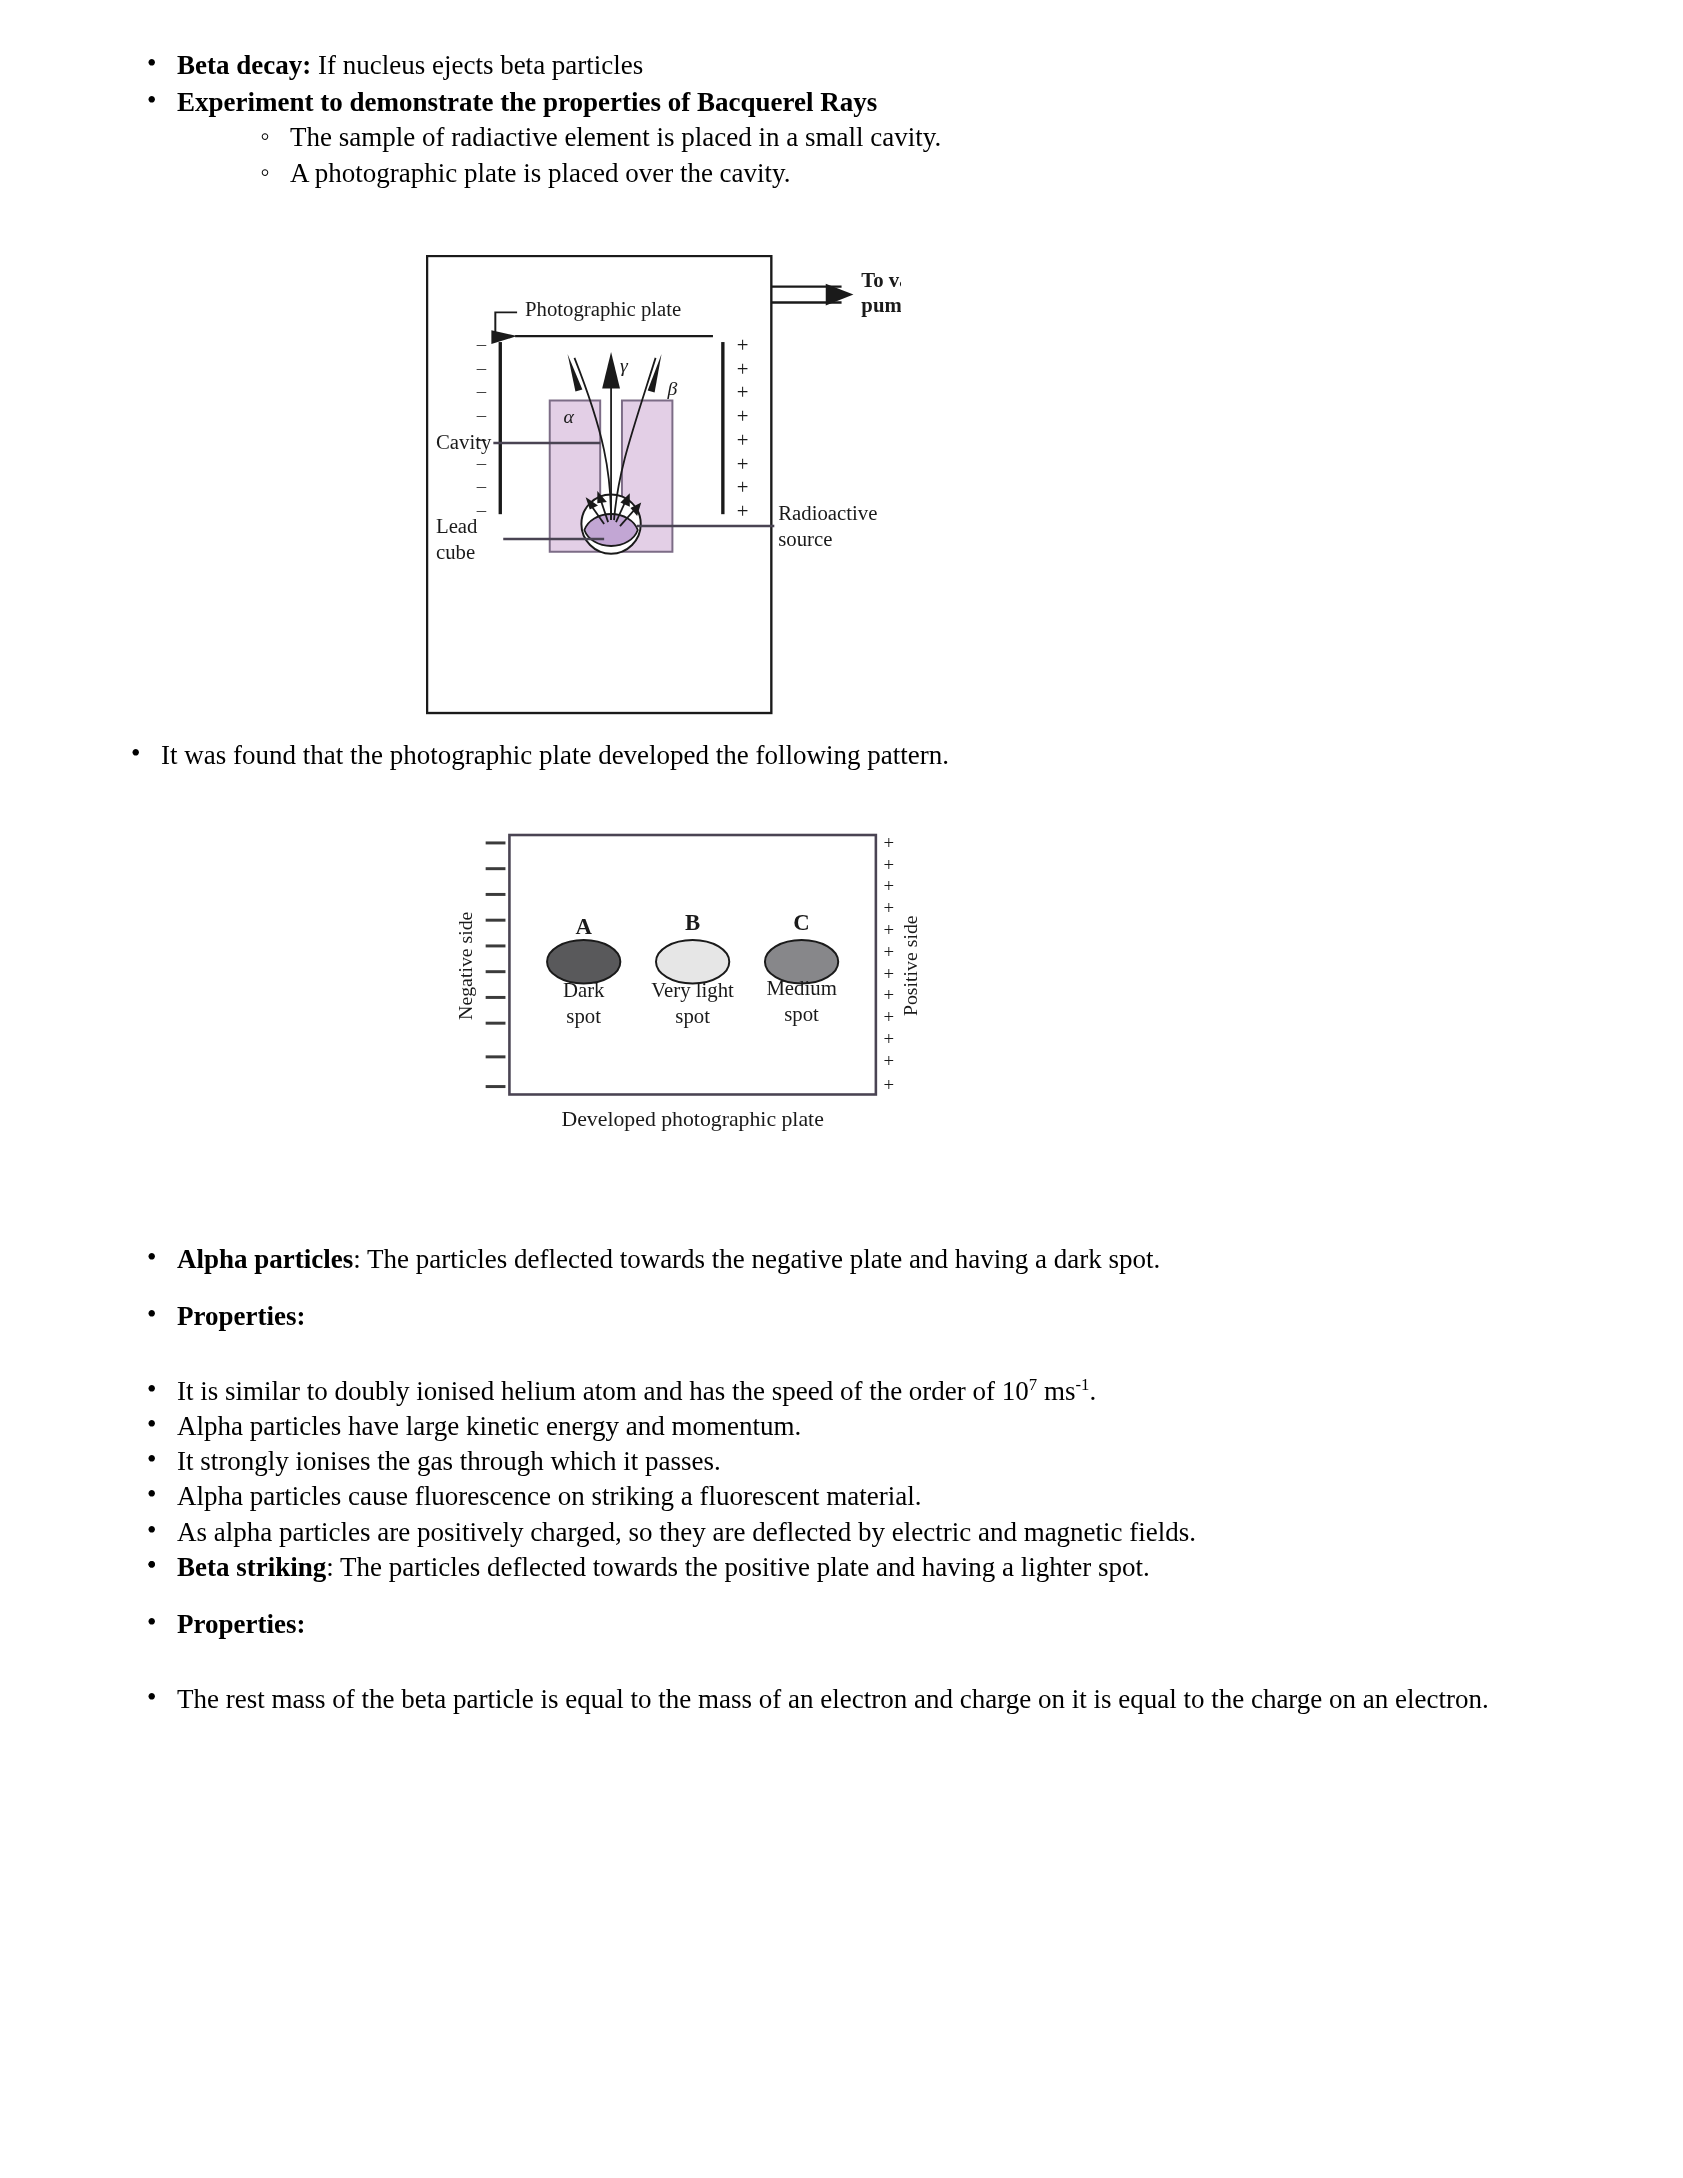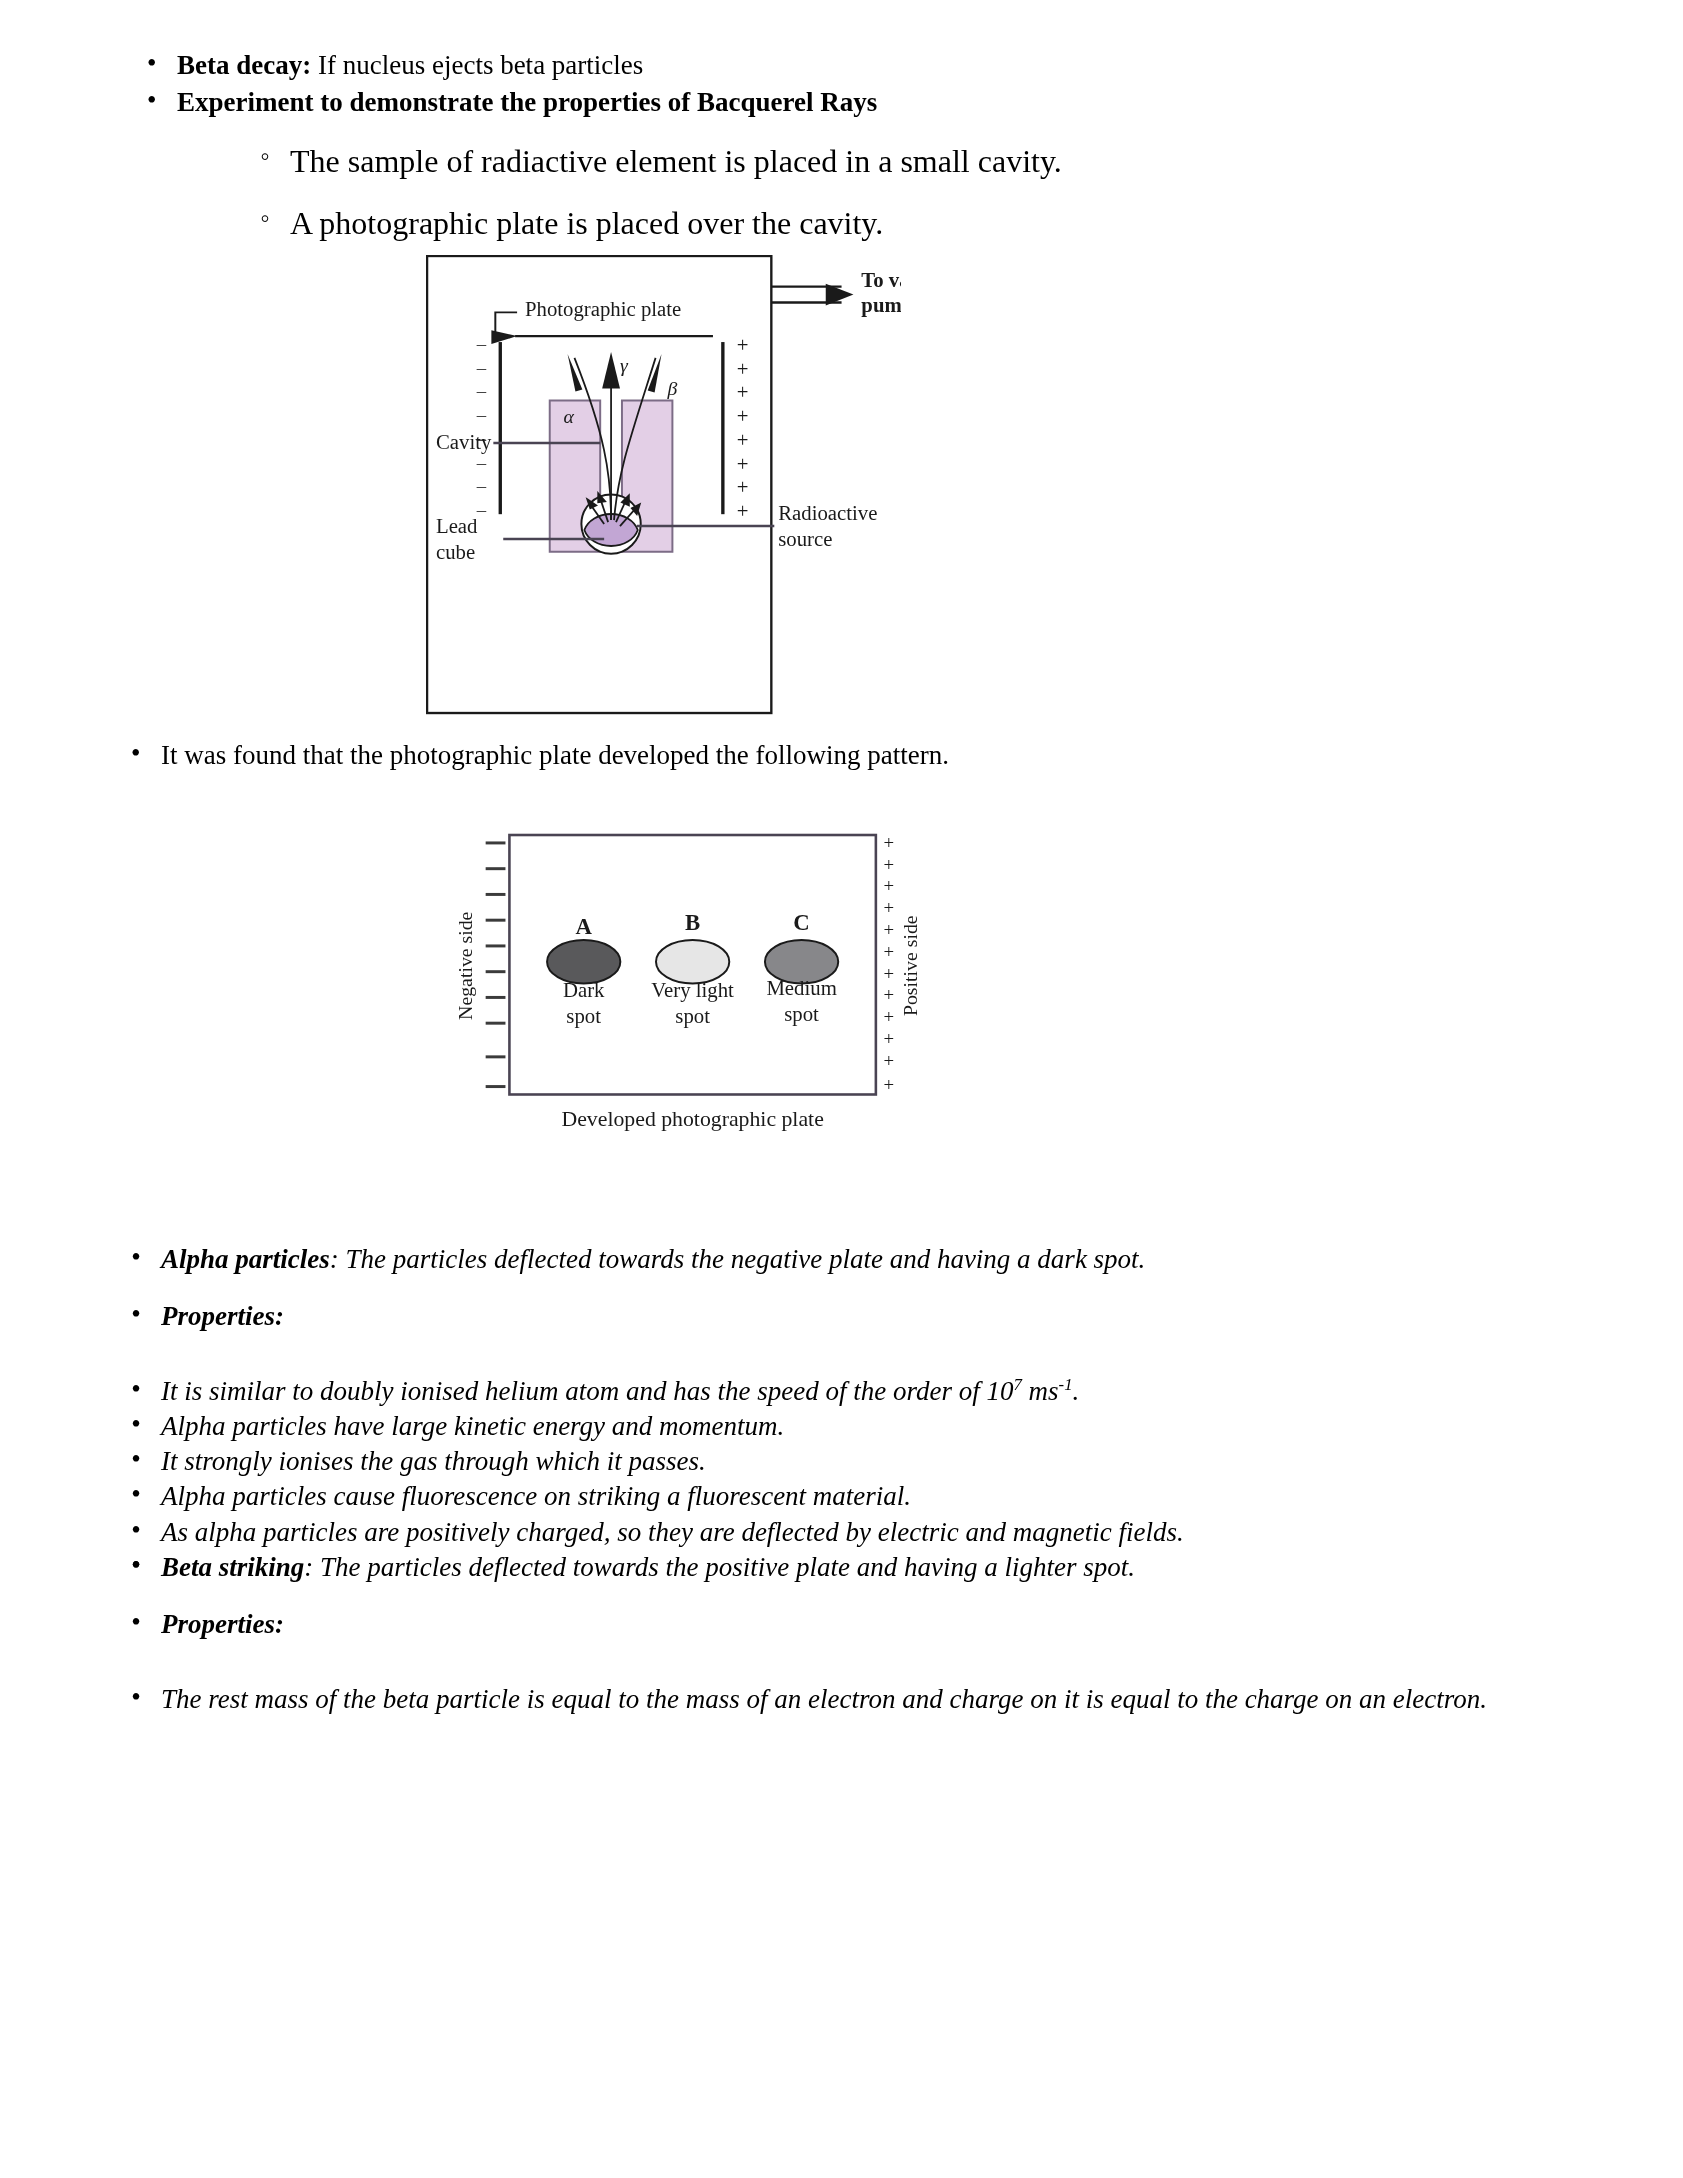--- a/index.html
+++ b/index.html
@@ -46,39 +46,38 @@
     line-height: 1.30;
   }
   ul.lvl2 {
     list-style: none;
     margin: 0;
     padding: 0 0 0 79px;
   }
   ul.lvl2 > li {
     position: relative;
     padding-left: 34px;
-    font-size: 32px;
+    font-size: 27px;
     line-height: 1.32;
-    margin-top: 20px;
   }
   ul.lvl2 > li::before {
     content: "\25E6";
     position: absolute;
     left: 4px;
     top: -1px;
     font-size: 27px;
   }
   .bold { font-weight: bold; }
   sup { font-size: 0.62em; vertical-align: super; line-height: 0; }
 
   .topblock { position: absolute; left: 139px; top: 48px; width: 1426px; }
 
   .midbullet { position: absolute; left: 123px; top: 738px; width: 1426px; }
 
-  .lowerblock { position: absolute; left: 123px; top: 1242px; width: 1436px; font-style: italic; }
+  .lowerblock { position: absolute; left: 139px; top: 1242px; width: 1436px; }
   .lowerblock ul.lvl1 > li { margin-bottom: 0; }
   .spacer-sm { height: 22px; }
   .spacer-lg { height: 40px; }
 
   
   .fig1-wrap {
     position: absolute;
     left: 426px;
     top: 255px;
     width: 475px;

